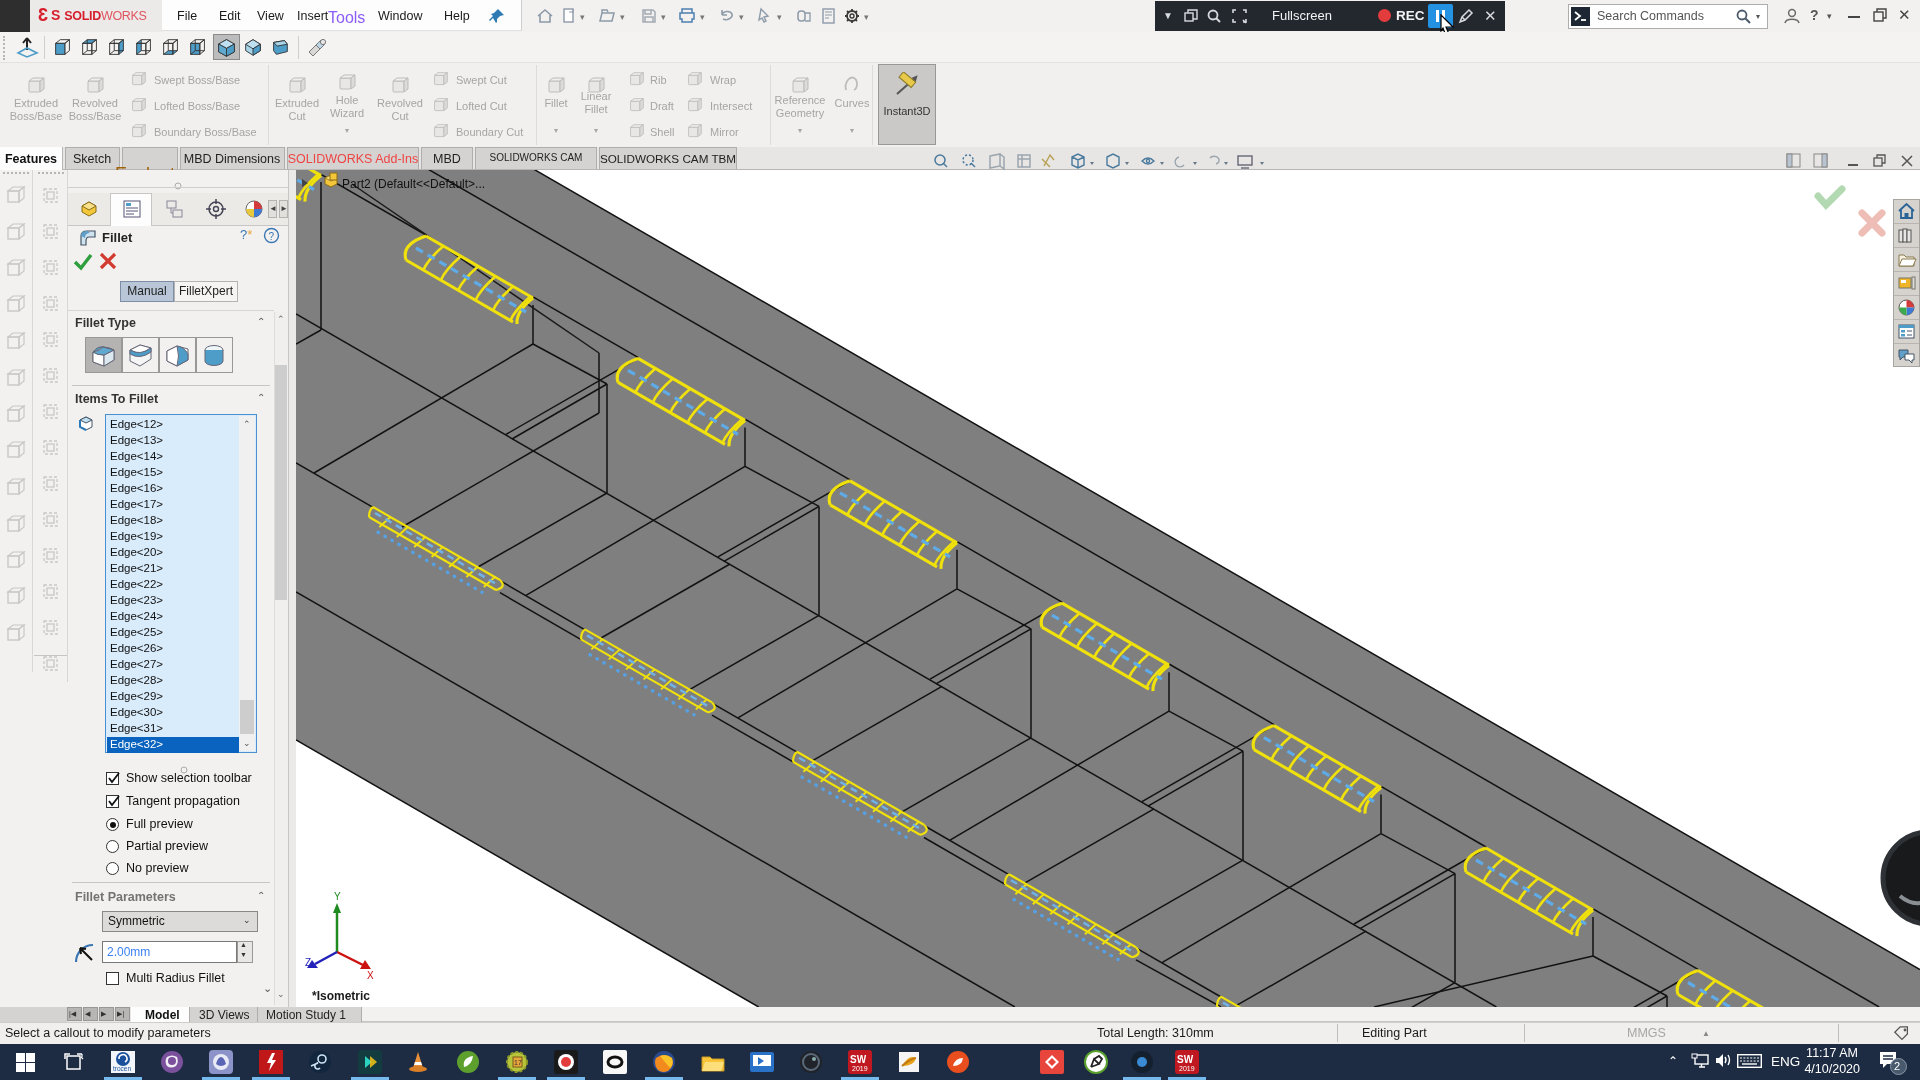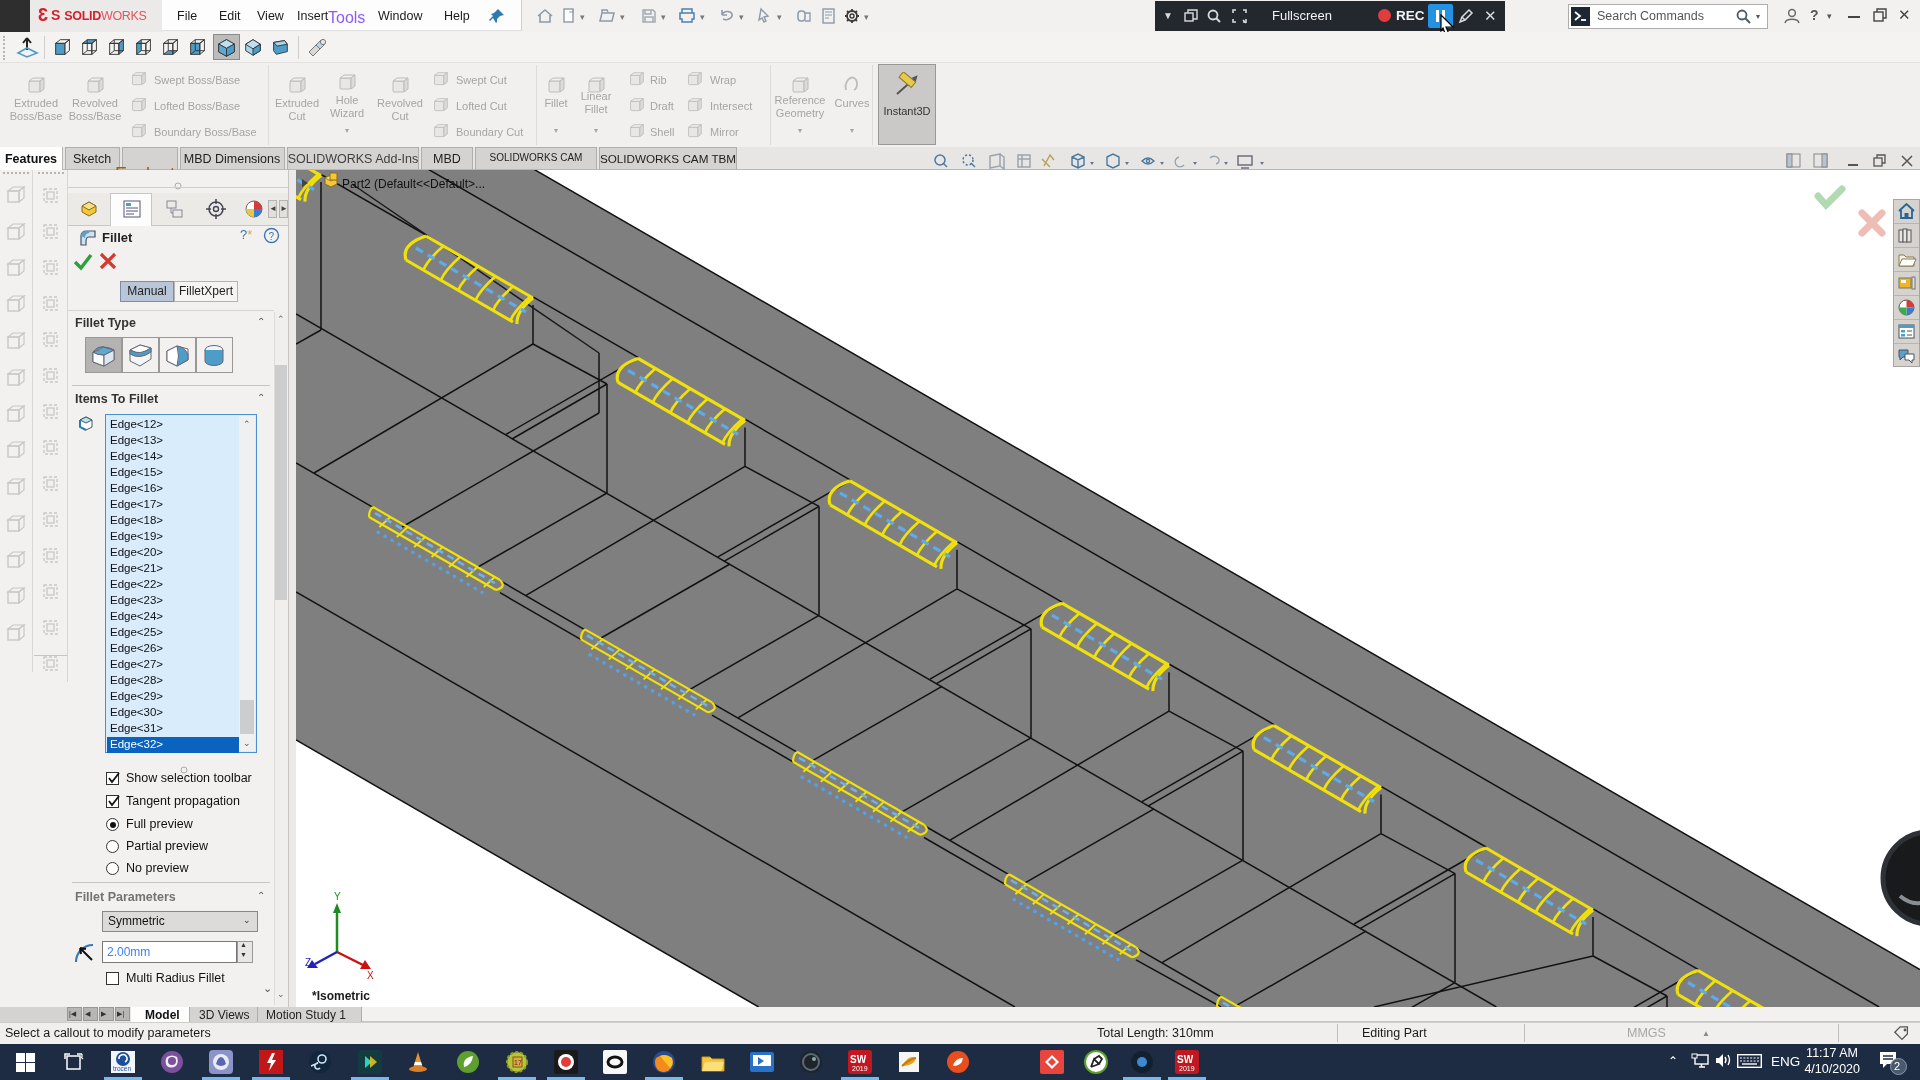--- a/index.html
+++ b/index.html
@@ -345,21 +345,21 @@
 <div class="abs" style="left:0;top:147px;width:1920px;height:23px;background:#e8e6e4;border-bottom:1px solid #b8b6b4"></div>
 <div class="abs" style="left:0px;top:147px;width:63px;height:23px;background:#fdfdfd;border-right:1px solid #b8b6b4"></div>
 <div class="txt" style="left:31px;top:152px;font-size:12.5px;font-weight:bold;color:#111;transform:translateX(-50%)">Features</div>
 <div class="abs" style="left:65px;top:147px;width:55px;height:22px;background:#d5d3d1;border:1px solid #b0aeac;border-bottom:none"></div>
 <div class="txt" style="left:92px;top:152px;font-size:12.5px;color:#222;transform:translateX(-50%)">Sketch</div>
 <div class="abs" style="left:122px;top:147px;width:56px;height:22px;background:#d5d3d1;border:1px solid #b0aeac;border-bottom:none"></div>
 <div class="txt" style="left:150px;top:164px;font-size:18px;color:#a16207;transform:translateX(-50%)">Evaluate</div>
 <div class="abs" style="left:180px;top:147px;width:105px;height:22px;background:#d5d3d1;border:1px solid #b0aeac;border-bottom:none"></div>
 <div class="txt" style="left:232px;top:152px;font-size:12.5px;color:#222;transform:translateX(-50%)">MBD Dimensions</div>
 <div class="abs" style="left:287px;top:147px;width:132px;height:22px;background:#d5d3d1;border:1px solid #b0aeac;border-bottom:none"></div>
-<div class="txt" style="left:353px;top:152px;font-size:12.5px;color:#404040;transform:translateX(-50%)">SOLIDWORKS Add-Ins</div>
+<div class="txt" style="left:353px;top:152px;font-size:12.5px;color:#ef4444;transform:translateX(-50%)">SOLIDWORKS Add-Ins</div>
 <div class="abs" style="left:421px;top:147px;width:52px;height:22px;background:#d5d3d1;border:1px solid #b0aeac;border-bottom:none"></div>
 <div class="txt" style="left:447px;top:152px;font-size:12.5px;color:#222;transform:translateX(-50%)">MBD</div>
 <div class="abs" style="left:475px;top:147px;width:122px;height:22px;background:#d5d3d1;border:1px solid #b0aeac;border-bottom:none"></div>
 <div class="txt" style="left:536px;top:152px;font-size:10px;color:#222;transform:translateX(-50%)">SOLIDWORKS CAM</div>
 <div class="abs" style="left:599px;top:147px;width:138px;height:22px;background:#d5d3d1;border:1px solid #b0aeac;border-bottom:none"></div>
 <div class="txt" style="left:668px;top:152px;font-size:11.7px;color:#222;transform:translateX(-50%)">SOLIDWORKS CAM TBM</div>
 <svg class="abs" style="left:932px;top:152px" width="360" height="19" viewBox="0 0 360 19">
     <g fill="none" stroke="#4a7a9e" stroke-width="1.5">
       <circle cx="8" cy="8" r="5"></circle>
       <line x1="11" y1="11" x2="15" y2="15"></line>

